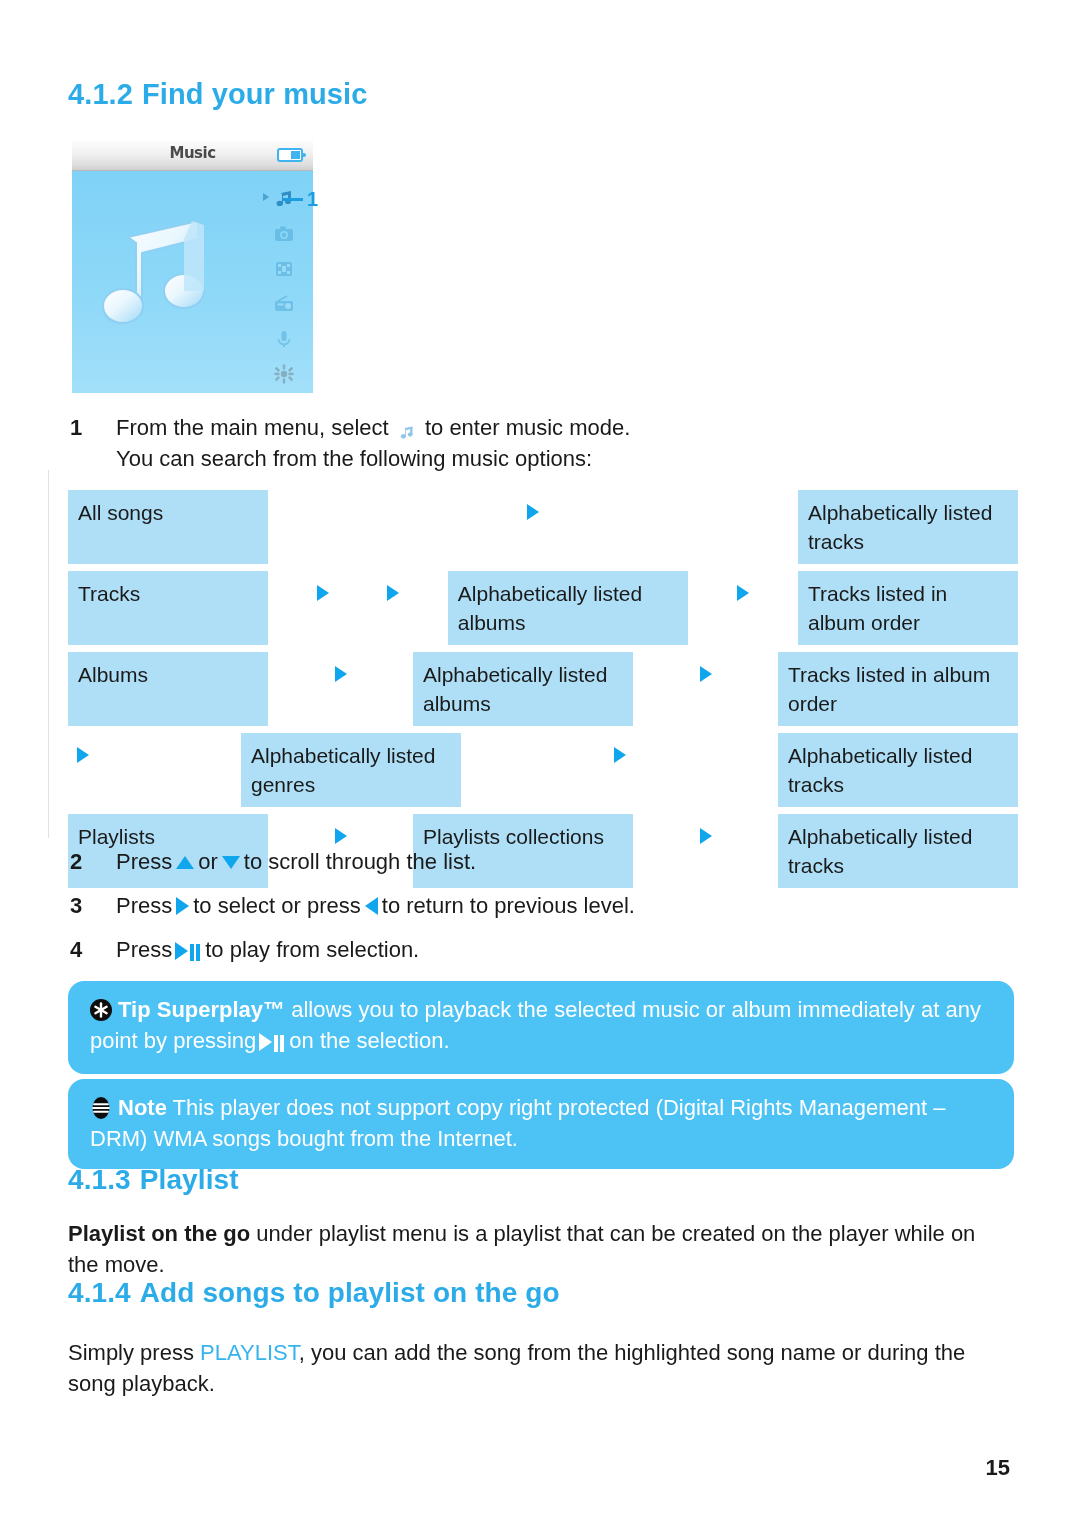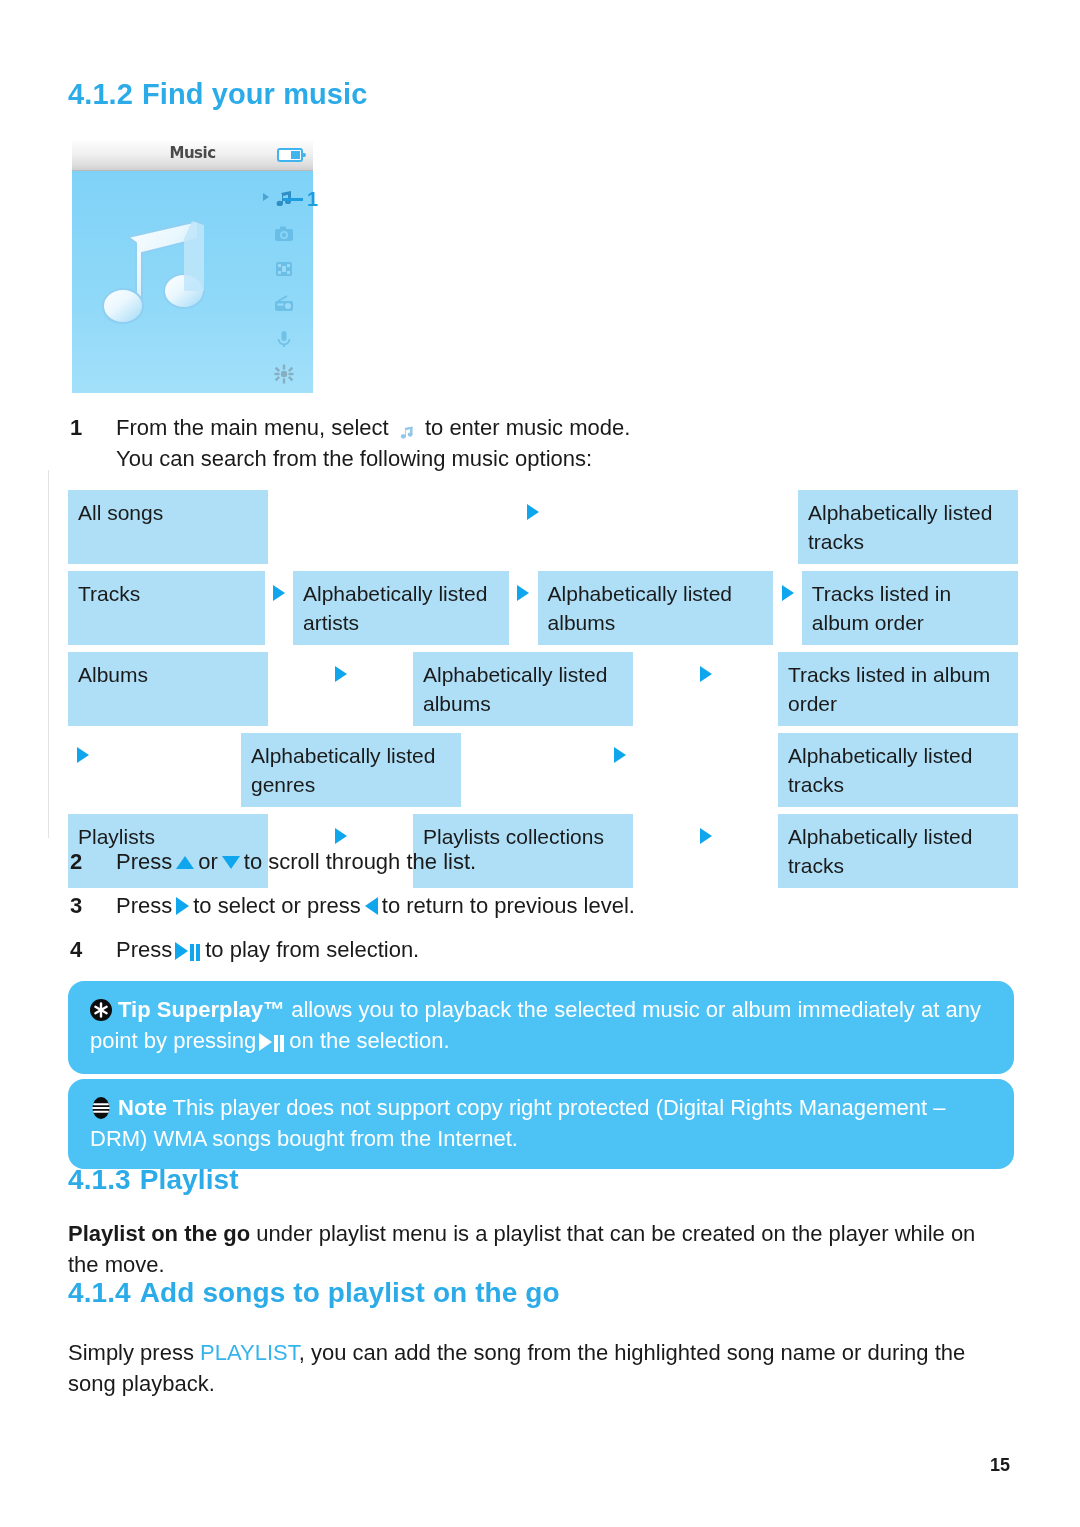--- a/index.html
+++ b/index.html
@@ -316,21 +316,21 @@
   .para-playlist { left: 68px; top: 1218px; width: 930px; }
   .para-addsongs { left: 68px; top: 1337px; width: 940px; }
   .para b { font-weight: bold; }
   .kw { color: #35B3EC; }
 
   
   .page-num {
     position: absolute;
     right: 70px;
     top: 1455px;
-    font-size: 18px;
+    font-size: 22px;
     font-weight: bold;
     color: #1a1a1a;
   }
 </style>
 </head>
 <body>
 
 <div class="page">
 
   <div class="left-rule"></div>
@@ -456,21 +456,20 @@
           <span class="a"></span>
         </div>
       <div class="cell c1">Alphabetically listed tracks</div>
     </div>
 
     <div class="flow-row row-h2">
       <div class="cell c0">Tracks</div>
       <div class="arrow-sep">
           <span class="a"></span>
         </div>
-      <div class="cell c1">Alphabetically listed artists</div>
       <div class="arrow-sep">
           <span class="a"></span>
         </div>
       <div class="cell c2">Alphabetically listed albums</div>
       <div class="arrow-sep">
           <span class="a"></span>
         </div>
       <div class="cell c3">Tracks listed in album order</div>
     </div>
 

